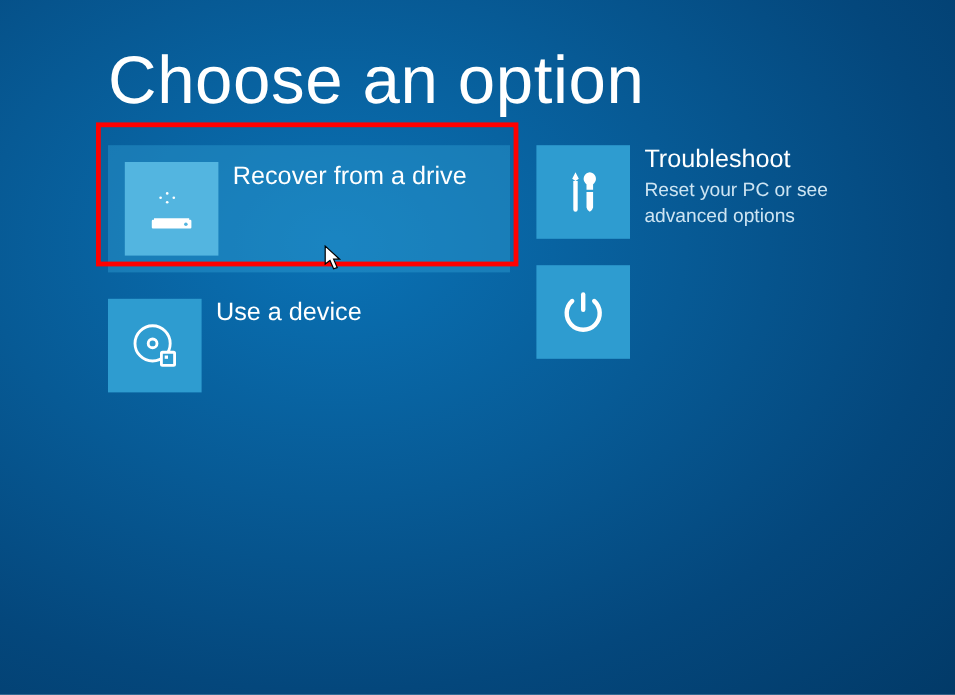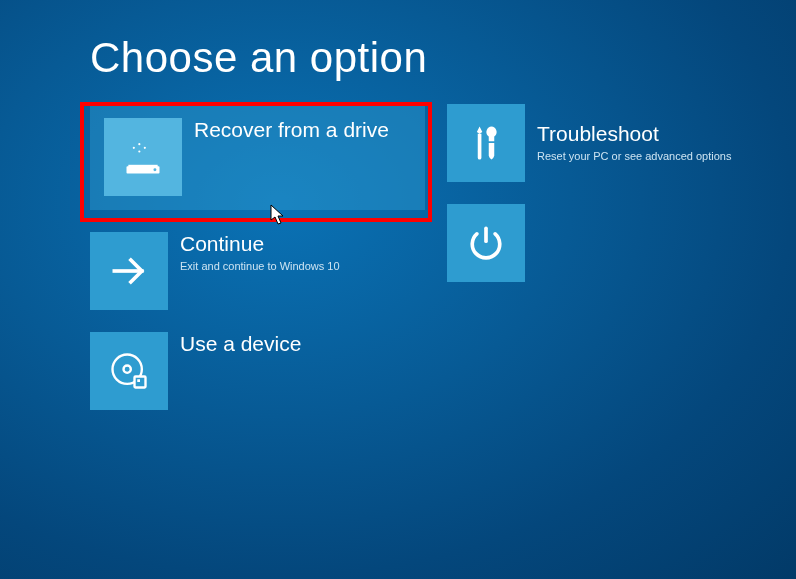--- a/index.html
+++ b/index.html
@@ -8,36 +8,36 @@
     font-family: "Segoe UI Light", "Segoe UI", Arial, sans-serif;
     background: radial-gradient(ellipse at 35% 35%, #0a72b5 0%, #075a95 40%, #04477c 70%, #023a68 100%);
     color: #ffffff;
     position: relative;
   }
   .screen {
     padding: 34px 0 0 90px;
   }
   h1.title {
     font-weight: 200;
-    font-size: 42px;
+    font-size: 56px;
     letter-spacing: 0.5px;
     margin-bottom: 22px;
   }
   .grid {
     display: flex;
     gap: 22px;
   }
   .col { display: flex; flex-direction: column; gap: 22px; }
   .tile {
     display: flex;
     align-items: flex-start;
     width: 334px;
     position: relative;
   }
-  .tile.short-text { align-items: center; }
+  .tile.short-text { align-items: flex-start; }
   .iconbox {
     flex: 0 0 78px;
     width: 78px;
     height: 78px;
     background: #2e9cd0;
     display: flex;
     align-items: center;
     justify-content: center;
   }
   .iconbox svg { width: 44px; height: 44px; }
@@ -47,21 +47,21 @@
   }
   .tile-title {
     font-weight: 300;
     font-size: 21px;
     line-height: 1.15;
     color: #ffffff;
     margin-bottom: 3px;
   }
   .tile-desc {
     font-weight: 400;
-    font-size: 11px;
+    font-size: 16px;
     line-height: 1.35;
     color: #cde4f2;
     max-width: 230px;
   }
   .highlight {
     position: absolute;
     border: 4px solid #ff0000;
     left: 80px;
     top: 102px;
     width: 352px;
@@ -104,32 +104,20 @@
             <path d="M8 34 L40 34" stroke-width="3"></path>
             <rect x="6" y="34" width="36" height="8" rx="1" fill="#fff" stroke="none"></rect>
             <circle cx="37" cy="38" r="1.6" fill="#53b5e0" stroke="none"></circle>
           </svg>
         </div>
         <div class="textbox">
           <div class="tile-title">Recover from a drive</div>
         </div>
       </div>
 
-      <div class="tile">
-        <div class="iconbox">
-          <svg viewBox="0 0 48 48" fill="none" stroke="#ffffff" stroke-width="4" stroke-linecap="square">
-            <path d="M8 24 L38 24"></path>
-            <path d="M26 12 L38 24 L26 36"></path>
-          </svg>
-        </div>
-        <div class="textbox">
-          <div class="tile-title">Continue</div>
-          <div class="tile-desc">Exit and continue to Windows 10</div>
-        </div>
-      </div>
 
       <div class="tile">
         <div class="iconbox">
           <svg viewBox="0 0 48 48" fill="none" stroke="#ffffff" stroke-width="2.6">
             <circle cx="22" cy="22" r="16"></circle>
             <circle cx="22" cy="22" r="4"></circle>
             <rect x="30" y="30" width="12" height="12" rx="1" fill="#2e9cd0" stroke="#fff"></rect>
             <rect x="33" y="33" width="3" height="3" fill="#fff" stroke="none"></rect>
           </svg>
         </div>

